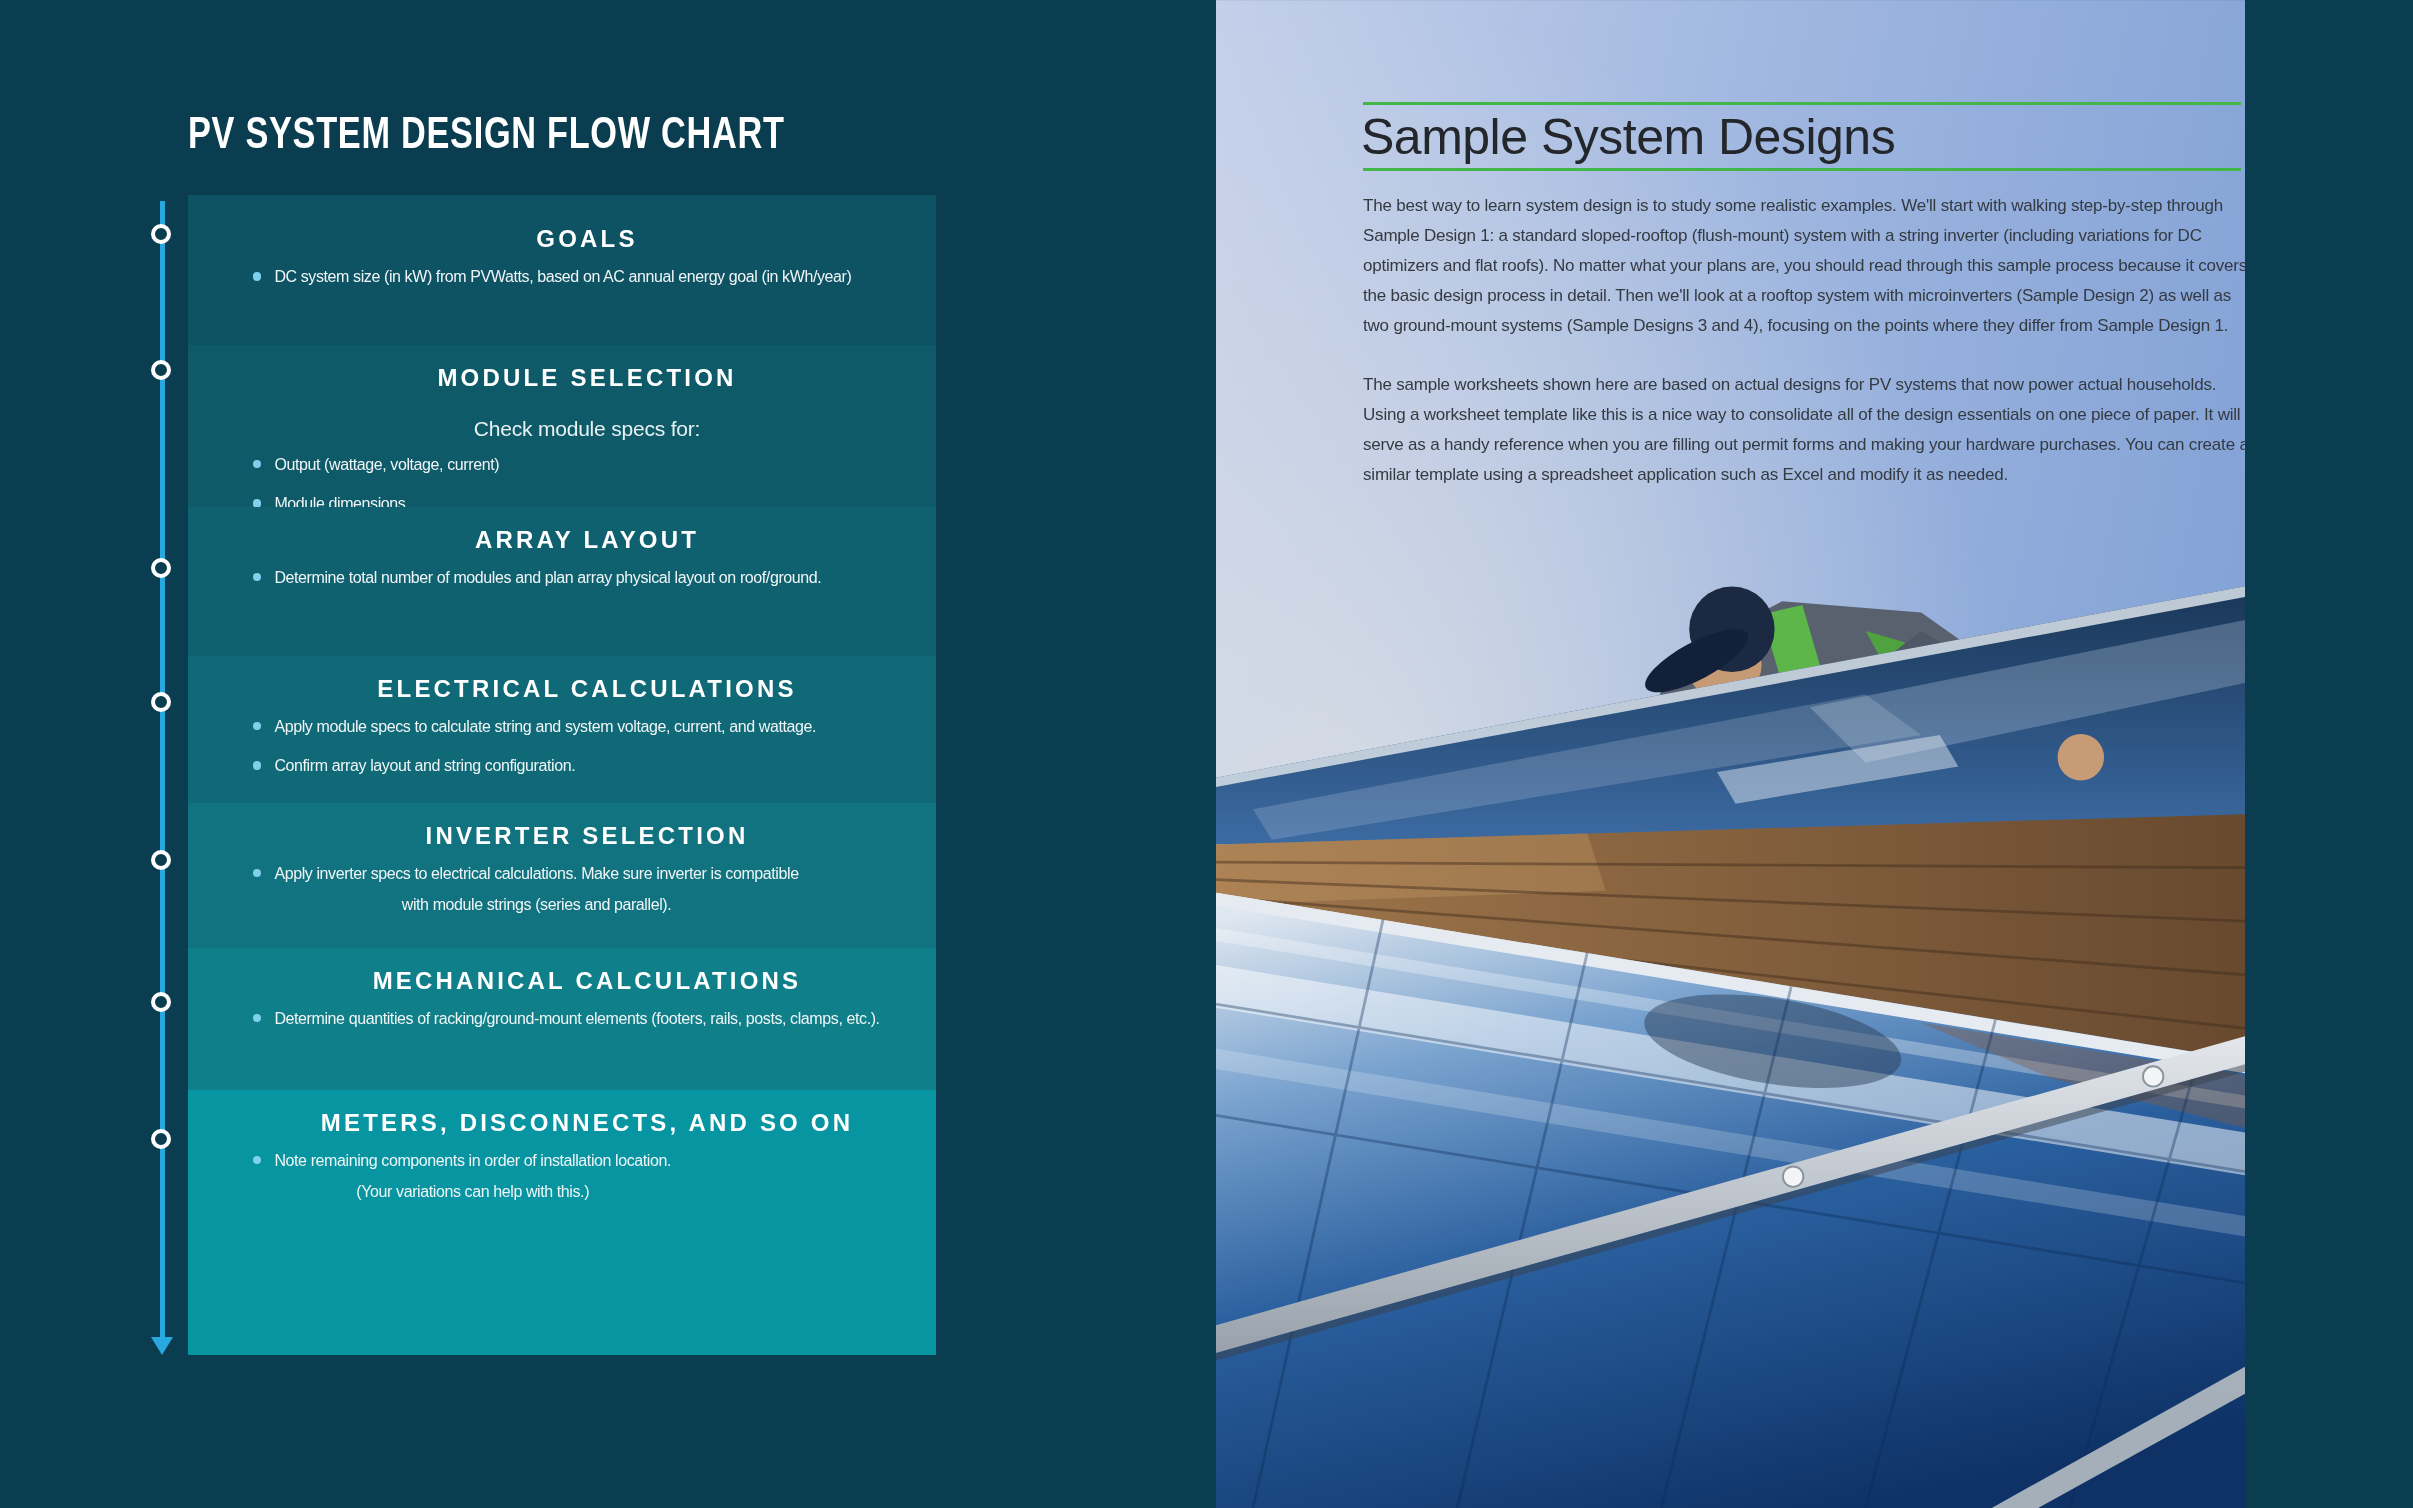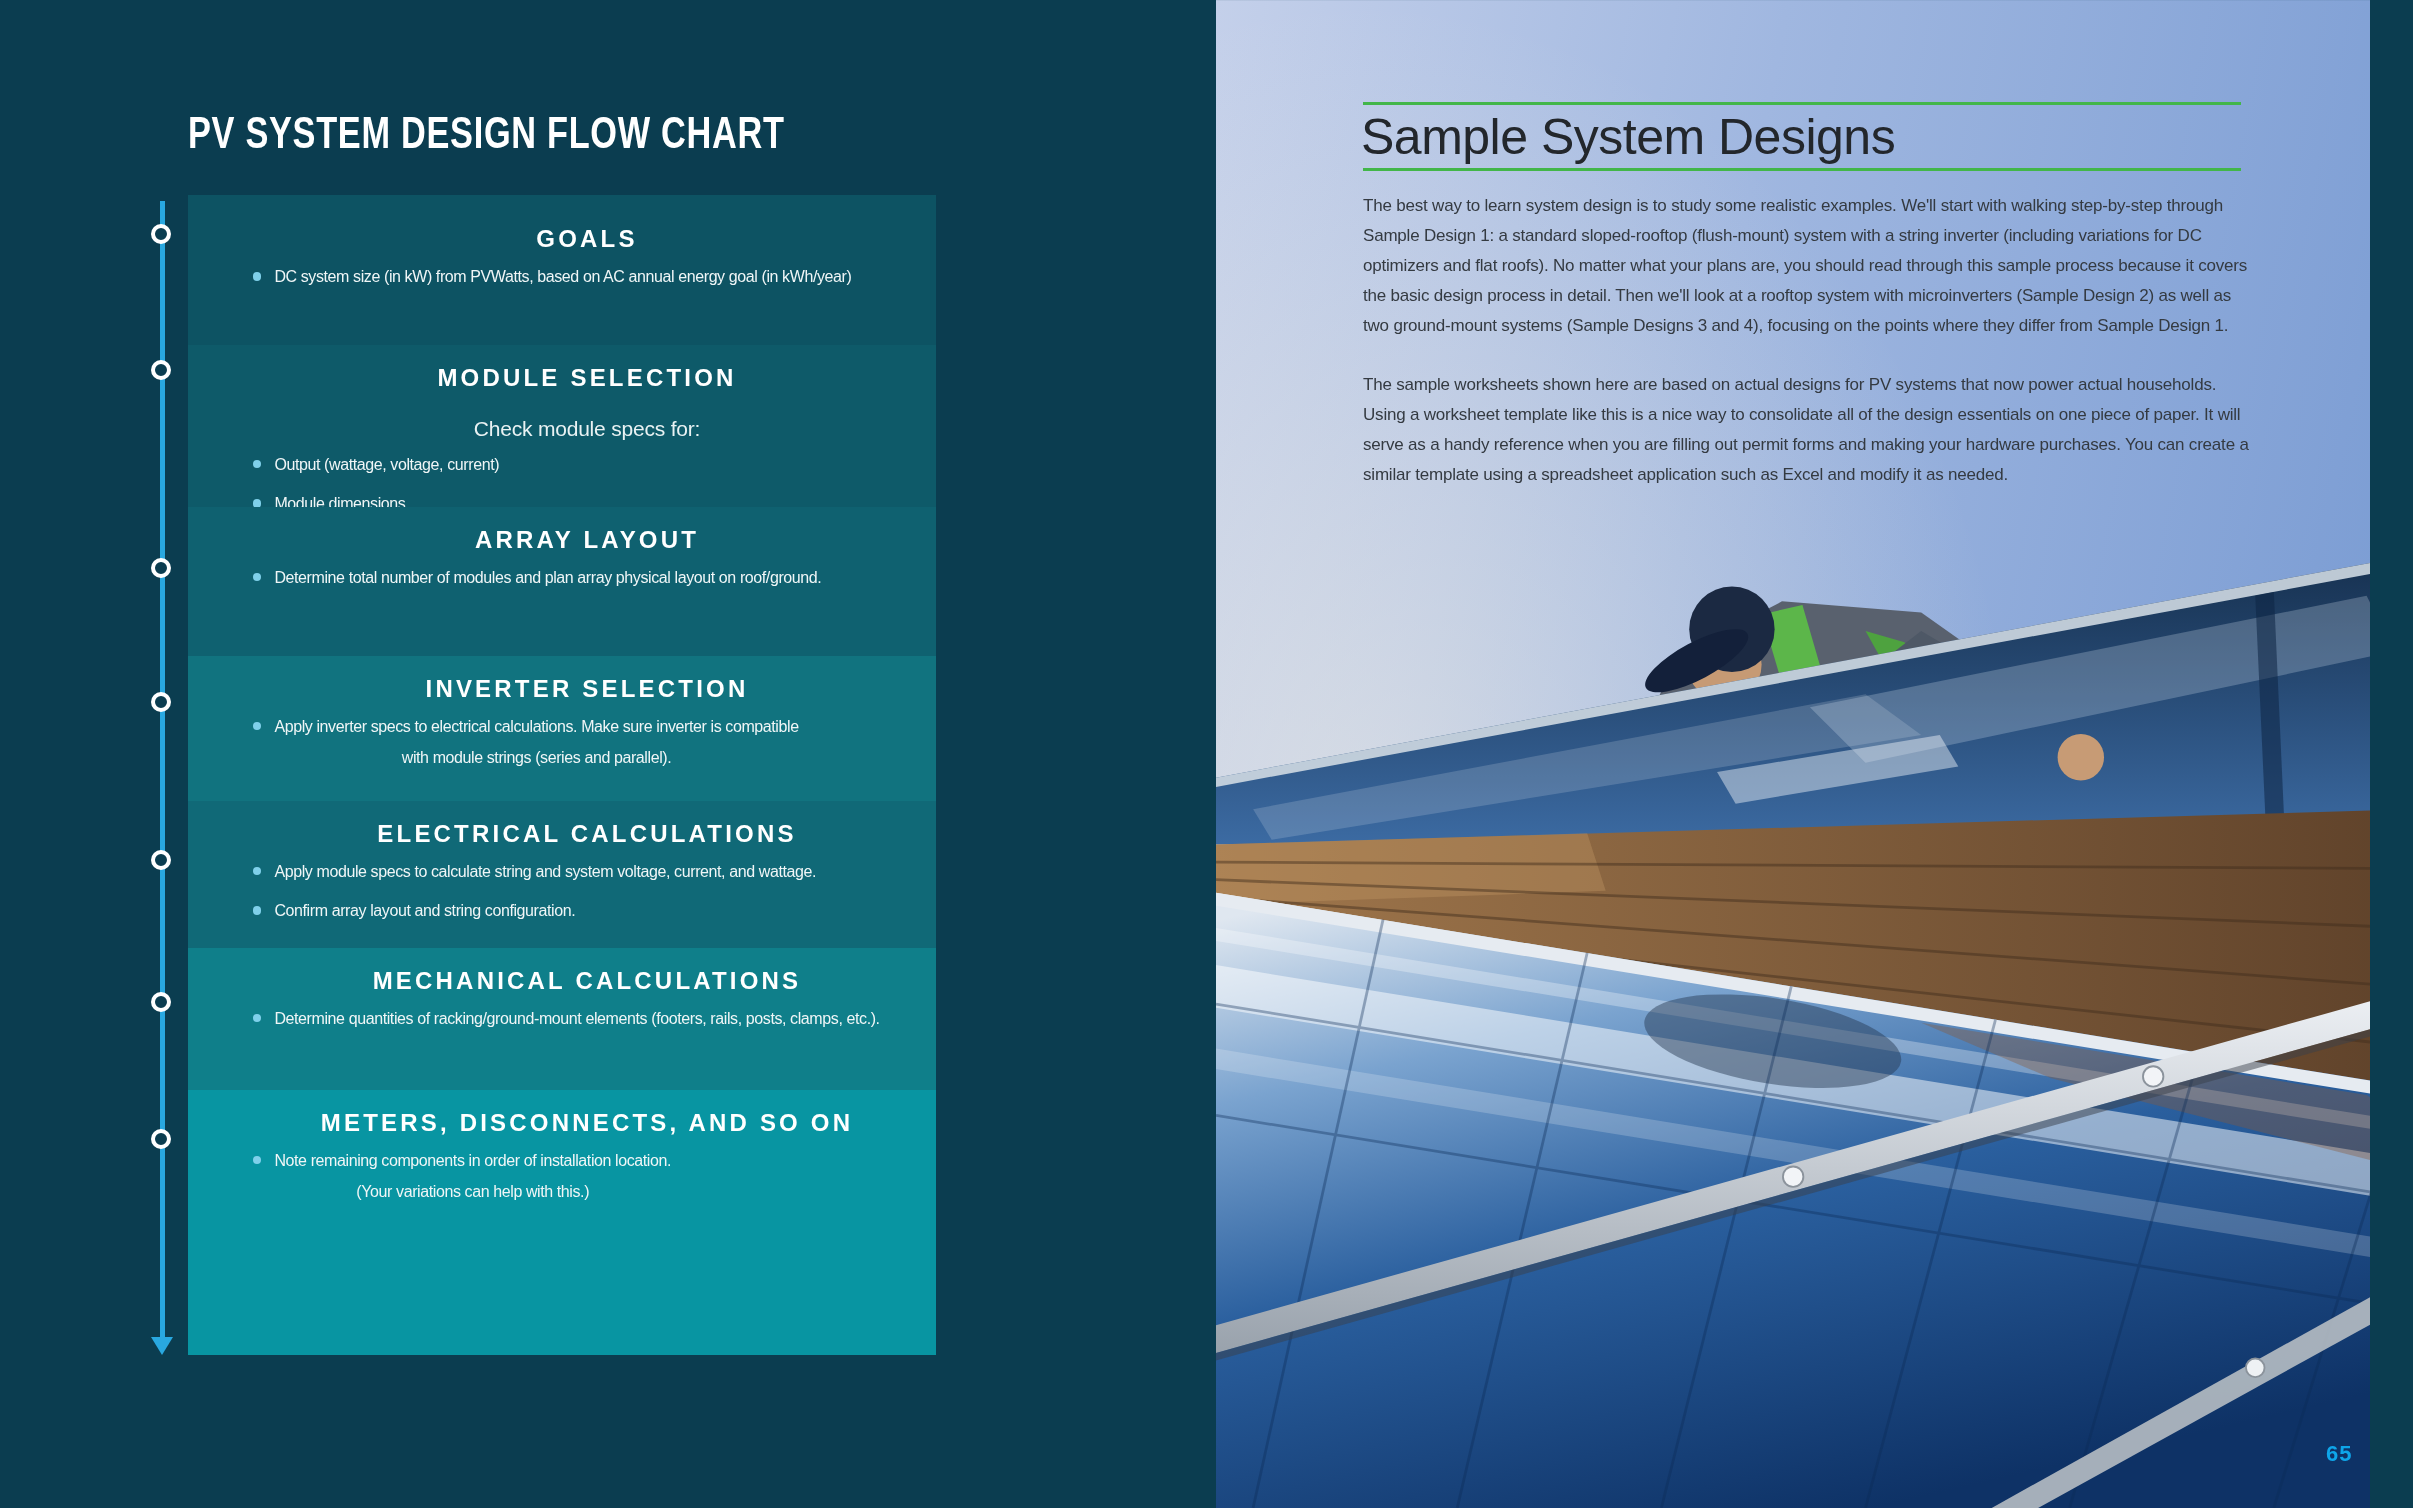--- a/index.html
+++ b/index.html
@@ -30,21 +30,21 @@
   .flow-step:first-child{padding-top:30px;}
   .step-title{
     color:#ffffff;font-size:24px;font-weight:bold;letter-spacing:3.2px;white-space:nowrap;
   }
   .step-subtitle{color:#e9f2f3;font-size:21px;letter-spacing:-0.2px;margin-top:25px;}
   .bullet-item{display:flex;margin-top:8.4px;}
   .bullet-dot{flex:0 0 auto;width:8.4px;height:8.4px;border-radius:50%;background:var(--bullet,#7fd0ea);margin:11px 13px 0 0;}
   .bullet-lines{min-width:0;}
   .bullet-line{color:#f0f6f7;font-size:16px;letter-spacing:-0.4px;line-height:31px;white-space:nowrap;}
   
-  .right-page{position:absolute;left:1216px;top:0;width:1154px;height:1508px;overflow:hidden;}
+  .right-page{position:absolute;left:1216px;top:0;width:1003px;height:1508px;overflow:hidden;padding-left:26px;}
   .photo{position:absolute;left:0;top:0;width:1197px;height:1508px;}
   .green-rule{position:absolute;left:147px;width:878px;height:2.8px;background:var(--green,#42b649);}
   .rule-top{top:102px;}
   .rule-bottom{top:168px;}
   .page-heading{
     position:absolute;left:145px;top:108px;width:878px;
     color:#23272c;font-size:50px;font-weight:500;letter-spacing:-0.5px;white-space:nowrap;
   }
   .right-body{position:absolute;left:147px;top:191px;width:889px;}
   .right-body p{
@@ -100,42 +100,42 @@
       </div>
       <div class="flow-step" style="background: rgb(15, 97, 112); height: 149px;">
         <div class="step-title">ARRAY LAYOUT</div>
         <div class="bullet-item">
           <span class="bullet-dot"></span>
           <div class="bullet-lines">
             <div class="bullet-line">Determine total number of modules and plan array physical layout on roof/ground.</div>
           </div>
         </div>
       </div>
+      <div class="flow-step" style="background: rgb(16, 105, 119); height: 147px;">
+        <div class="step-title">ELECTRICAL CALCULATIONS</div>
+        <div class="bullet-item">
+          <span class="bullet-dot"></span>
+          <div class="bullet-lines">
+            <div class="bullet-line">Apply module specs to calculate string and system voltage, current, and wattage.</div>
+          </div>
+        </div>
+        <div class="bullet-item">
+          <span class="bullet-dot"></span>
+          <div class="bullet-lines">
+            <div class="bullet-line">Confirm array layout and string configuration.</div>
+          </div>
+        </div>
+      </div>
       <div class="flow-step" style="background: rgb(17, 115, 127); height: 145px;">
         <div class="step-title">INVERTER SELECTION</div>
         <div class="bullet-item">
           <span class="bullet-dot"></span>
           <div class="bullet-lines">
             <div class="bullet-line">Apply inverter specs to electrical calculations.  Make sure inverter is compatible</div>
             <div class="bullet-line">with module strings (series and parallel).</div>
-          </div>
-        </div>
-      </div>
-      <div class="flow-step" style="background: rgb(16, 105, 119); height: 147px;">
-        <div class="step-title">ELECTRICAL CALCULATIONS</div>
-        <div class="bullet-item">
-          <span class="bullet-dot"></span>
-          <div class="bullet-lines">
-            <div class="bullet-line">Apply module specs to calculate string and system voltage, current, and wattage.</div>
-          </div>
-        </div>
-        <div class="bullet-item">
-          <span class="bullet-dot"></span>
-          <div class="bullet-lines">
-            <div class="bullet-line">Confirm array layout and string configuration.</div>
           </div>
         </div>
       </div>
       <div class="flow-step" style="background: rgb(15, 127, 138); height: 142px;">
         <div class="step-title">MECHANICAL CALCULATIONS</div>
         <div class="bullet-item">
           <span class="bullet-dot"></span>
           <div class="bullet-lines">
             <div class="bullet-line">Determine quantities of racking/ground-mount elements (footers, rails, posts, clamps, etc.).</div>
           </div>

